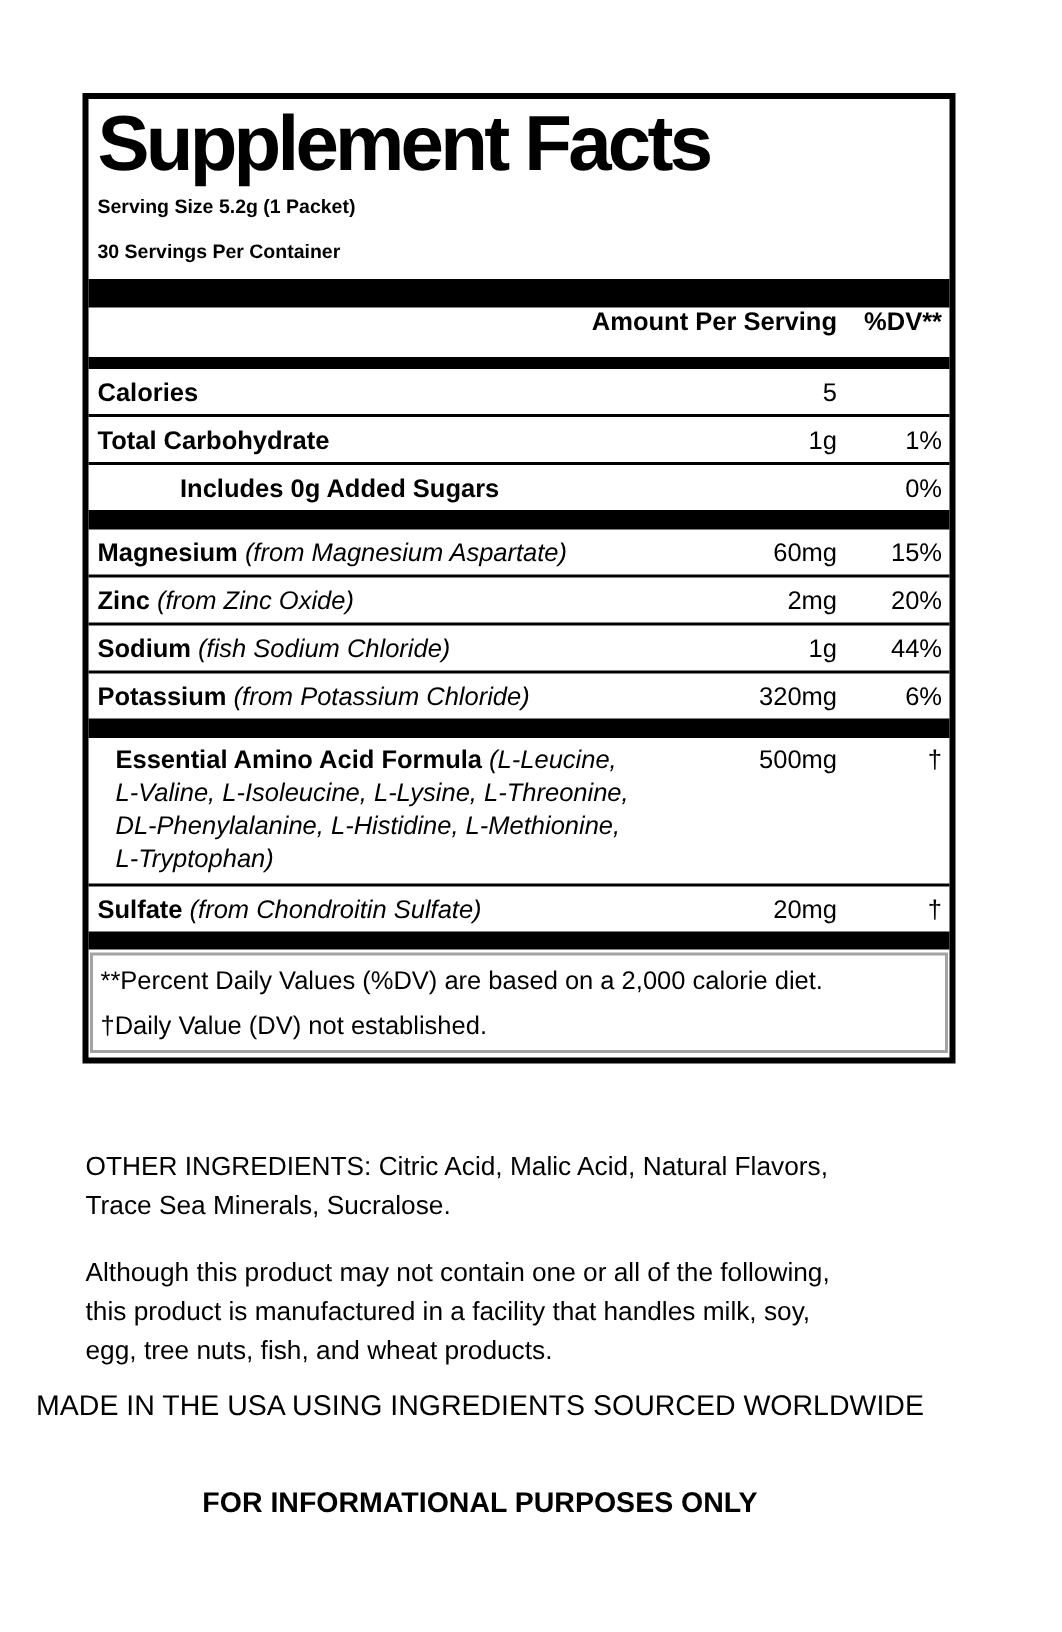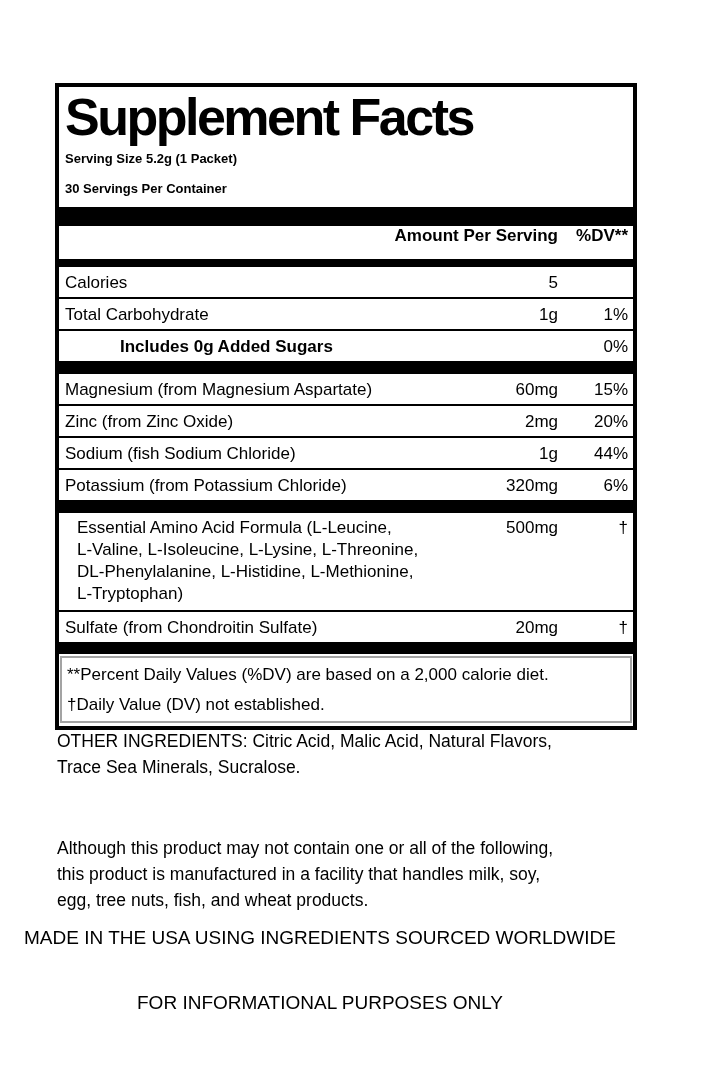--- a/index.html
+++ b/index.html
@@ -4,21 +4,21 @@
 <style>
   html,body{margin:0;padding:0;background:#ffffff;}
   body{
     width:708px;height:1088px;position:relative;
     font-family:"Liberation Sans", sans-serif;color:#000;
     -webkit-font-smoothing:antialiased;
   }
   
   .facts-panel{
     position:absolute;left:55px;top:62px;width:582px;box-sizing:border-box;
-    border:4px solid #000;background:#fff;margin-top:21px;
+    border:4px solid #000;background:#fff;
   }
   .pad{padding-left:6px;padding-right:5px;}
   .sf-title{
     font-size:52px;font-weight:bold;letter-spacing:-2.5px;
     line-height:54px;margin:3px 0 0 0;white-space:nowrap;
   }
   .sf-sub{font-size:13px;font-weight:bold;line-height:30px;}
   .bar{background:#000;width:100%;}
   .bar-thick{height:19px;margin-top:3px;}
   .bar-thin{height:8px;}
@@ -26,40 +26,40 @@
   .hdr-row{
     display:flex;align-items:flex-start;justify-content:flex-end;
     height:33px;font-size:17px;font-weight:bold;
   }
   .row{
     display:flex;align-items:center;min-height:30px;
     font-size:17px;line-height:21px;
   }
   .row.bordered{border-top:2px solid #000;}
   .c-name{flex:1;}
-  .c-name .nm{font-weight:normal;}
-  .c-name .dt{font-weight:normal;white-space:pre-line;}
+  .c-name .nm{font-weight:bold;}
+  .c-name .dt{font-weight:normal;white-space:pre-line;font-style:italic;}
   .c-amt{width:60px;text-align:right;}
   .c-dv{width:70px;text-align:right;}
   .indent{padding-left:55px;font-weight:bold;}
   .row-multi{align-items:flex-start;padding-top:4px;padding-bottom:5px;line-height:22px;padding-left:18px;}
   .footnote-box{
     margin:2px 1px 3px 1px;border:2px solid #a3a3a3;
     padding:2px 5px;font-size:17px;line-height:29.5px;
   }
   
   .para{
     position:absolute;left:57px;font-size:17.5px;line-height:26px;
     white-space:pre-line;
   }
   .center-line{
     position:absolute;left:0;width:640px;text-align:center;
     font-size:19px;white-space:nowrap;
   }
-  .bold{font-weight:normal;}
+  .bold{font-weight:bold;}
 </style>
 </head>
 <body>
 
 <div class="facts-panel">
   <div class="sf-title pad">Supplement Facts</div>
   <div class="sf-sub pad">Serving Size 5.2g (1 Packet)</div>
   <div class="sf-sub pad">30 Servings Per Container</div>
 
   <div class="bar bar-thick"></div>
@@ -133,21 +133,21 @@
   </div>
 
   <div class="bar" style="height:12px;"></div>
 
   <div class="footnote-box">
     <div>**Percent Daily Values (%DV) are based on a 2,000 calorie diet.</div>
     <div>†Daily Value (DV) not established.</div>
   </div>
 </div>
 
-<div class="para" style="top:728px;">OTHER INGREDIENTS: Citric Acid, Malic Acid, Natural Flavors,
+<div class="para" style="top:764px;">OTHER INGREDIENTS: Citric Acid, Malic Acid, Natural Flavors,
 Trace Sea Minerals, Sucralose.</div>
 
 <div class="para" style="top:835px;">Although this product may not contain one or all of the following,
 this product is manufactured in a facility that handles milk, soy,
 egg, tree nuts, fish, and wheat products.</div>
 
 <div class="center-line" style="top:927px;">MADE IN THE USA USING INGREDIENTS SOURCED WORLDWIDE</div>
 
 <div class="center-line bold" style="top:992px;">FOR INFORMATIONAL PURPOSES ONLY</div>
 

